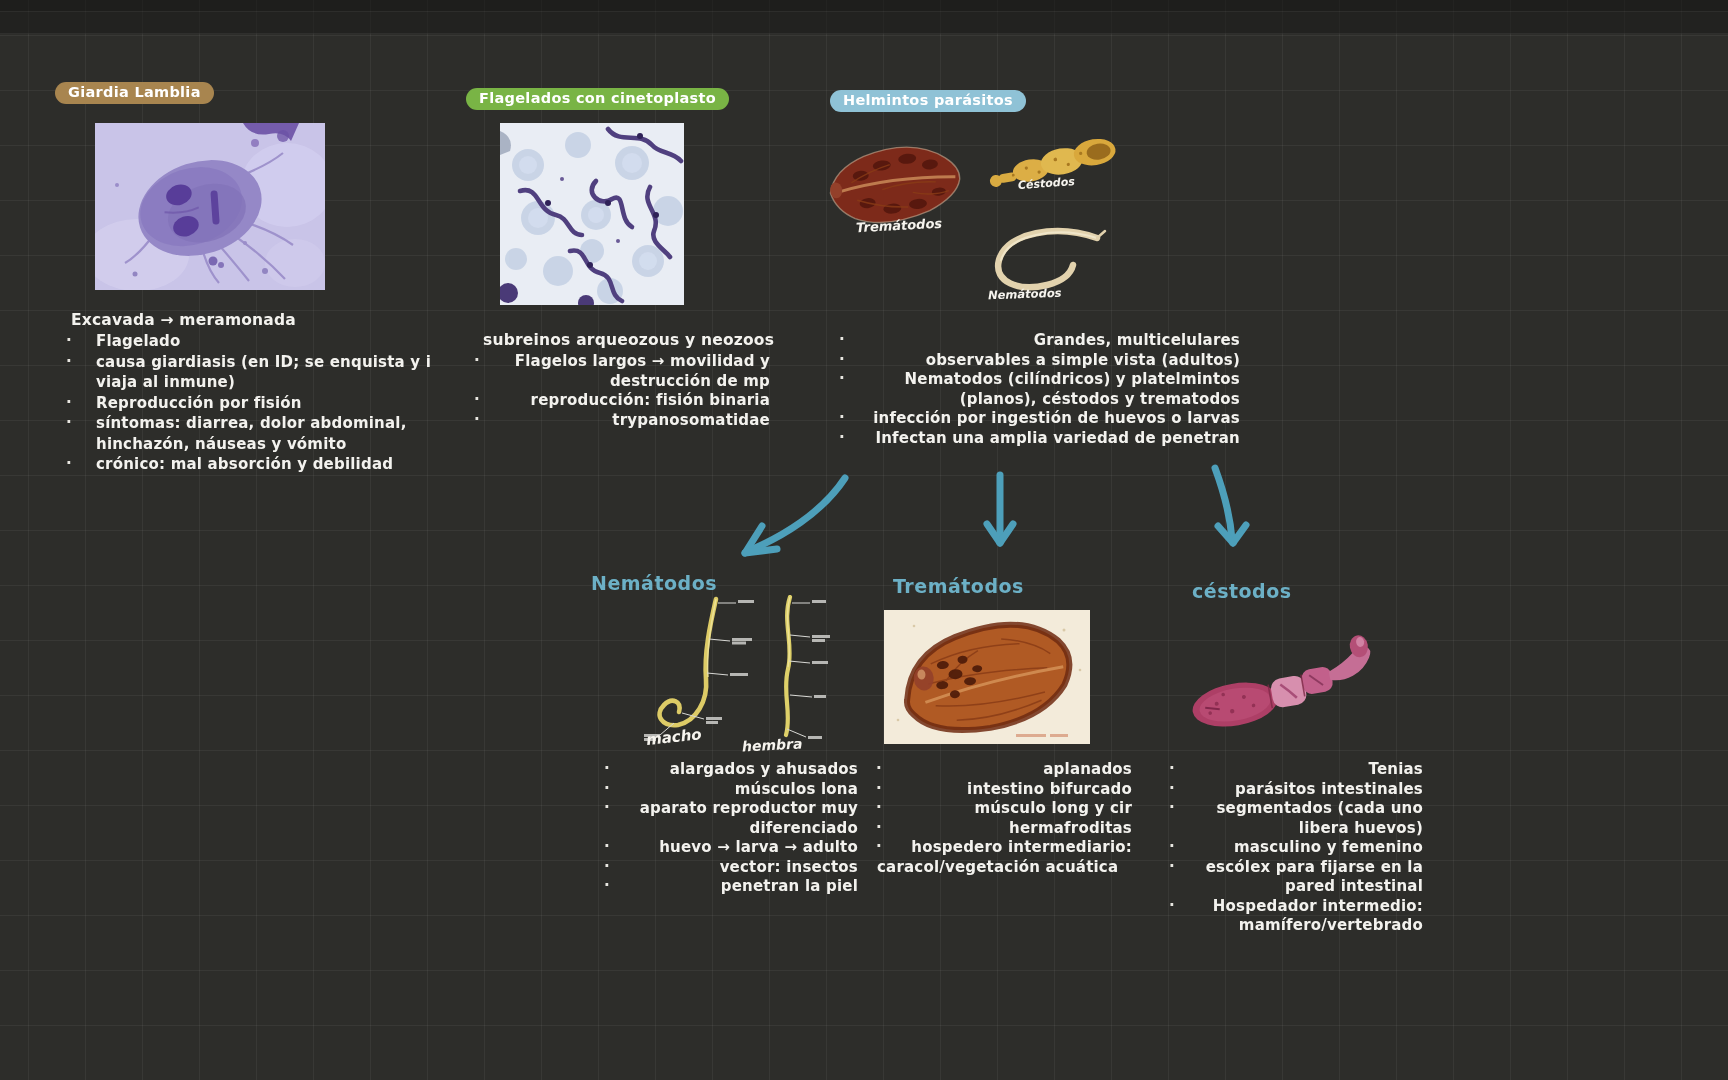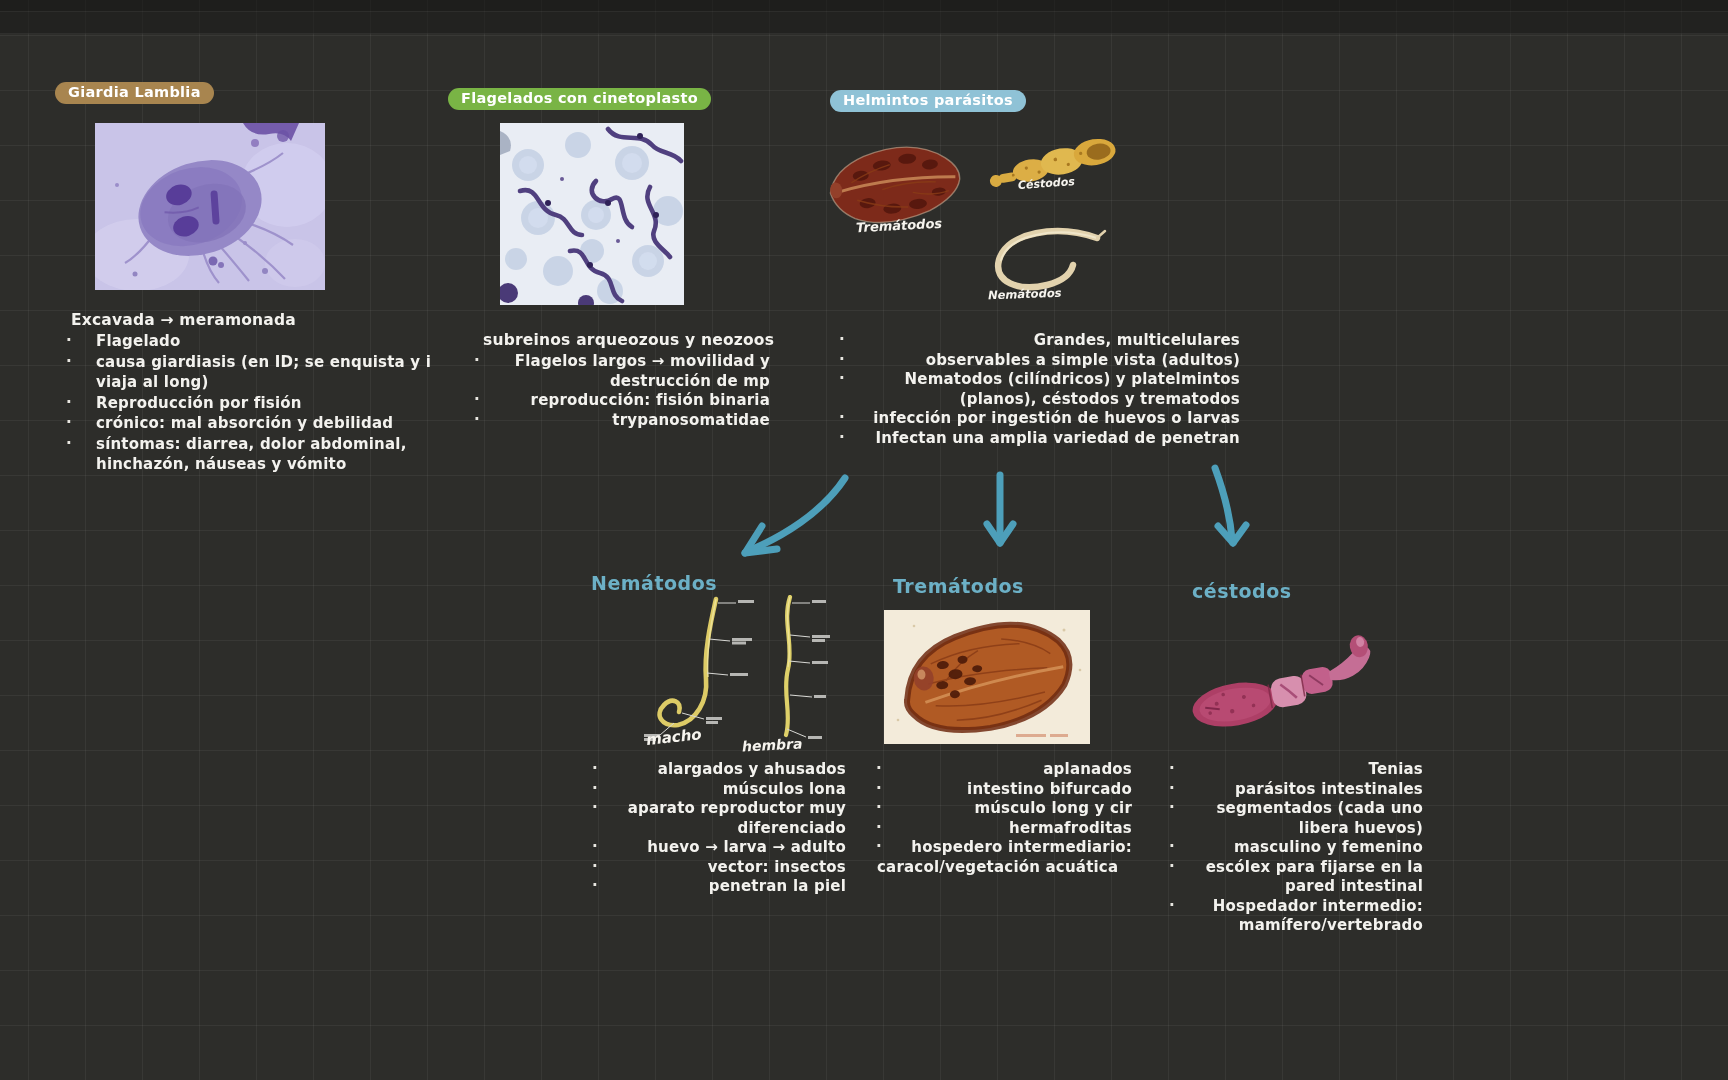--- a/index.html
+++ b/index.html
@@ -100,28 +100,28 @@
       <circle cx="170" cy="148" r="3" fill="#9285c2"></circle>
       <circle cx="22" cy="62" r="2" fill="#9a8dc9"></circle>
       <circle cx="150" cy="120" r="2" fill="#9a8dc9"></circle>
     </svg>
   </div>
 
   <div class="abs intro" style="left:58px;top:311px;">Excavada → meramonada</div>
 
   <ul class="bullets abs" style="left:58px;top:331px;width:378px;">
       <li>Flagelado</li>
-      <li>causa giardiasis (en ID; se enquista y i viaja al long)</li>
+      <li>causa giardiasis (en ID; se enquista y i viaja al inmune)</li>
       <li>Reproducción por fisión</li>
+      <li>síntomas: diarrea, dolor abdominal, hinchazón, náuseas y vómito</li>
       <li>crónico: mal absorción y debilidad</li>
-      <li>síntomas: diarrea, dolor abdominal, hinchazón, náuseas y vómito</li>
-    </ul>
-
-
-  <div class="abs" style="left:448px;top:88px;">
+    </ul>
+
+
+  <div class="abs" style="left:466px;top:88px;">
     <span class="badge green">Flagelados con cinetoplasto</span>
   </div>
 
   <div class="abs figure" style="left:500px;top:123px;">
     <svg width="184" height="182" viewBox="0 0 184 182">
       <rect width="184" height="182" fill="#e9edf4"></rect>
       <g fill="#c2cfe3" opacity="0.8">
         <circle cx="28" cy="42" r="16"></circle>
           <circle cx="78" cy="22" r="13"></circle>
         <circle cx="132" cy="40" r="17"></circle>
@@ -294,21 +294,21 @@
         <rect x="192" y="44" width="13" height="3"></rect>
           <rect x="192" y="66" width="16" height="3"></rect>
         <rect x="194" y="100" width="12" height="3"></rect>
           <rect x="188" y="141" width="14" height="3"></rect>
       </g>
     </svg>
   </div>
   <span class="abs hand" style="left:646px;top:728px;font-size:15px;transform:rotate(-6deg);">macho</span>
   <span class="abs hand" style="left:742px;top:737px;font-size:14px;transform:rotate(-3deg);">hembra</span>
 
-  <ul class="bullets tight abs" style="left:588px;top:760px;width:258px;">
+  <ul class="bullets tight abs" style="left:600px;top:760px;width:258px;">
       <li>alargados y ahusados</li>
       <li>músculos lona</li>
       <li>aparato reproductor muy diferenciado</li>
       <li>huevo → larva → adulto</li>
       <li>vector: insectos</li>
       <li>penetran la piel</li>
     </ul>
 
   <div class="abs sub-heading" style="left:893px;top:575px;">Tremátodos</div>
 

